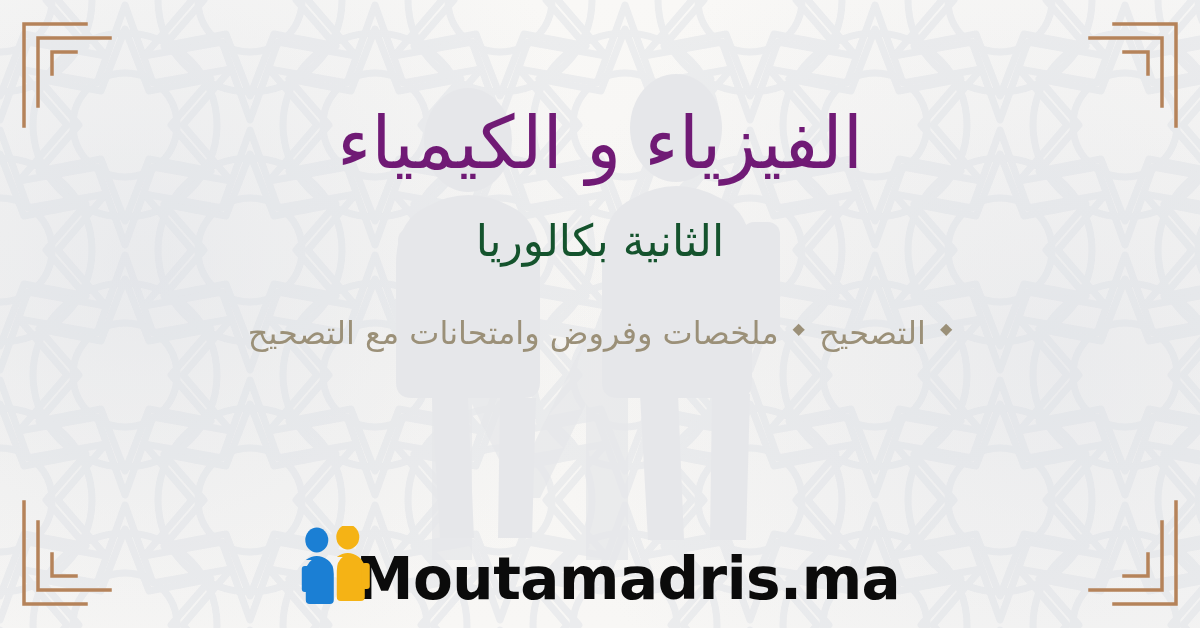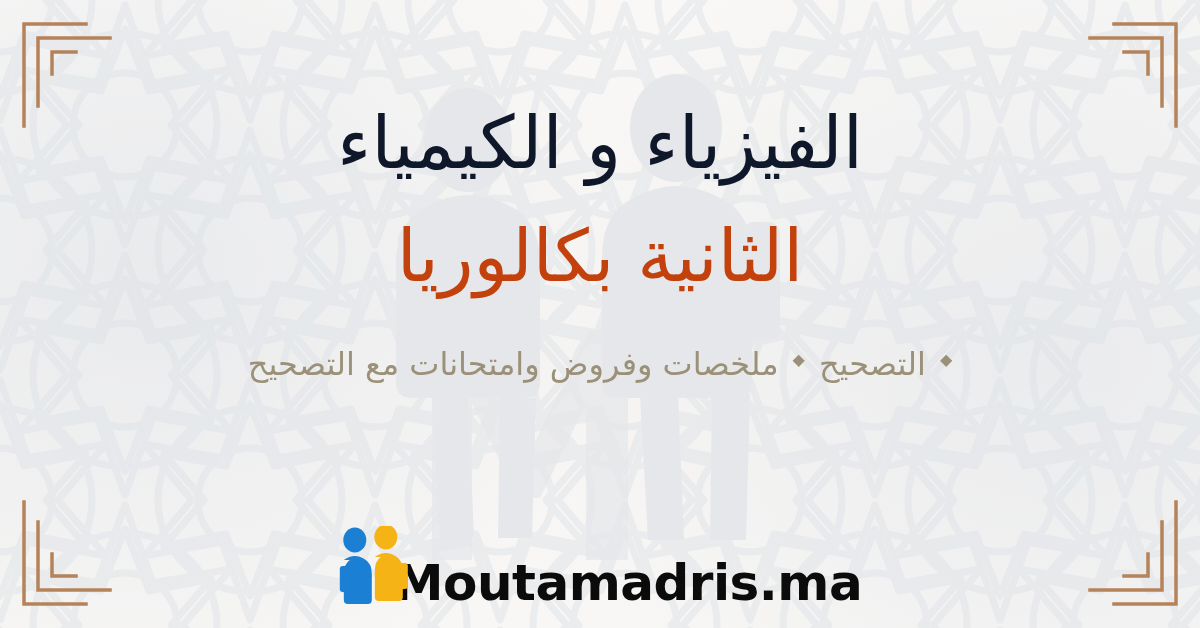--- a/index.html
+++ b/index.html
@@ -64,32 +64,32 @@
     align-items: center;
     justify-content: flex-start;
     text-align: center;
   }
 
   .title-main {
     margin-top: 104px;
     font-size: 73px;
     line-height: 1.08;
     font-weight: 400;
-    color: #0f172a;
+    color: #701a75;
     letter-spacing: 0;
     font-family: "DejaVu Sans", "Liberation Sans", sans-serif;
     white-space: nowrap;
   }
 
   .title-sub {
     margin-top: 34px;
-    font-size: 72px;
+    font-size: 44px;
     line-height: 1.1;
     font-weight: 400;
-    color: #c2410c;
+    color: #14532d;
     white-space: nowrap;
   }
 
   .tagline {
     margin-top: 48px;
     font-size: 32px;
     line-height: 1.25;
     font-weight: 400;
     color: #9b9078;
     white-space: nowrap;
@@ -119,21 +119,21 @@
   }
   .logo-mark {
     position: relative;
     width: 74px;
     height: 86px;
     margin-right: -18px;
     flex: none;
   }
   .logo-text {
     font-family: "DejaVu Sans", "Liberation Sans", sans-serif;
-    font-size: 50px;
+    font-size: 58px;
     font-weight: 700;
     color: #0b0b0b;
     letter-spacing: -0.5px;
     line-height: 1;
     padding-bottom: 4px;
   }
 </style>
 </head>
 <body>
 

